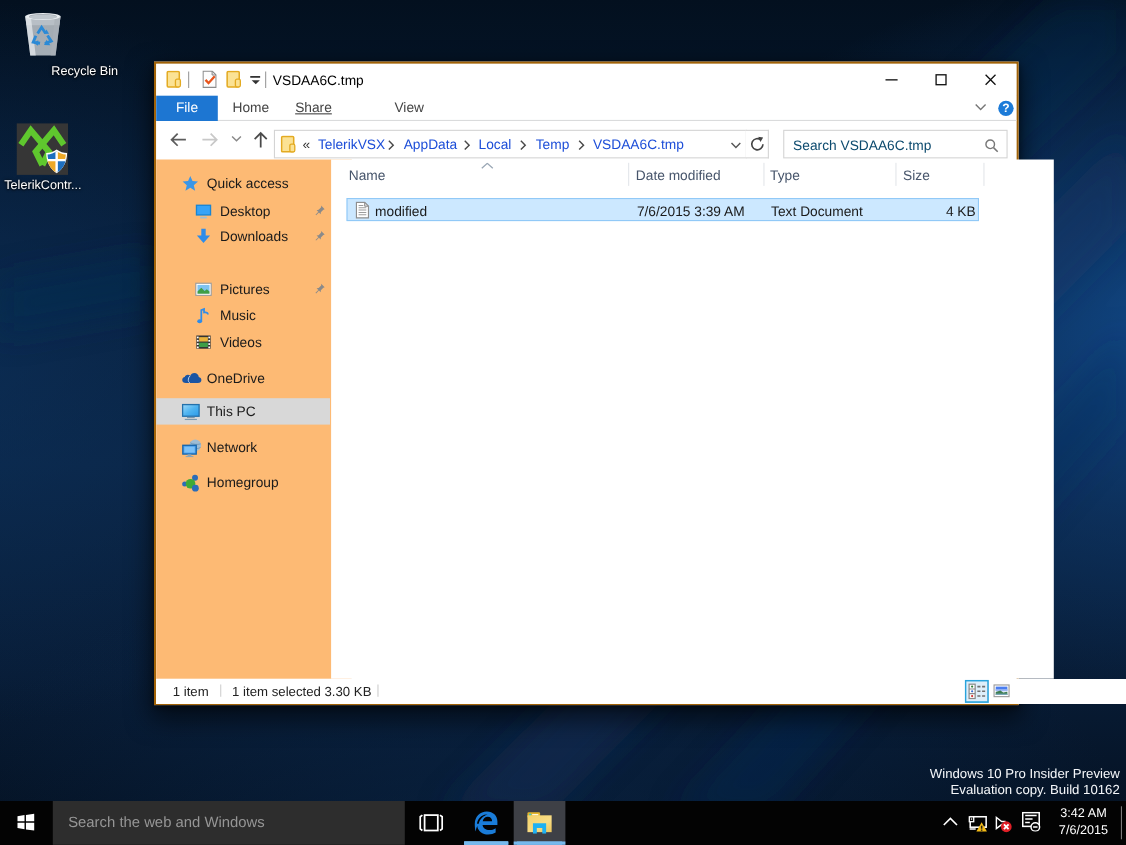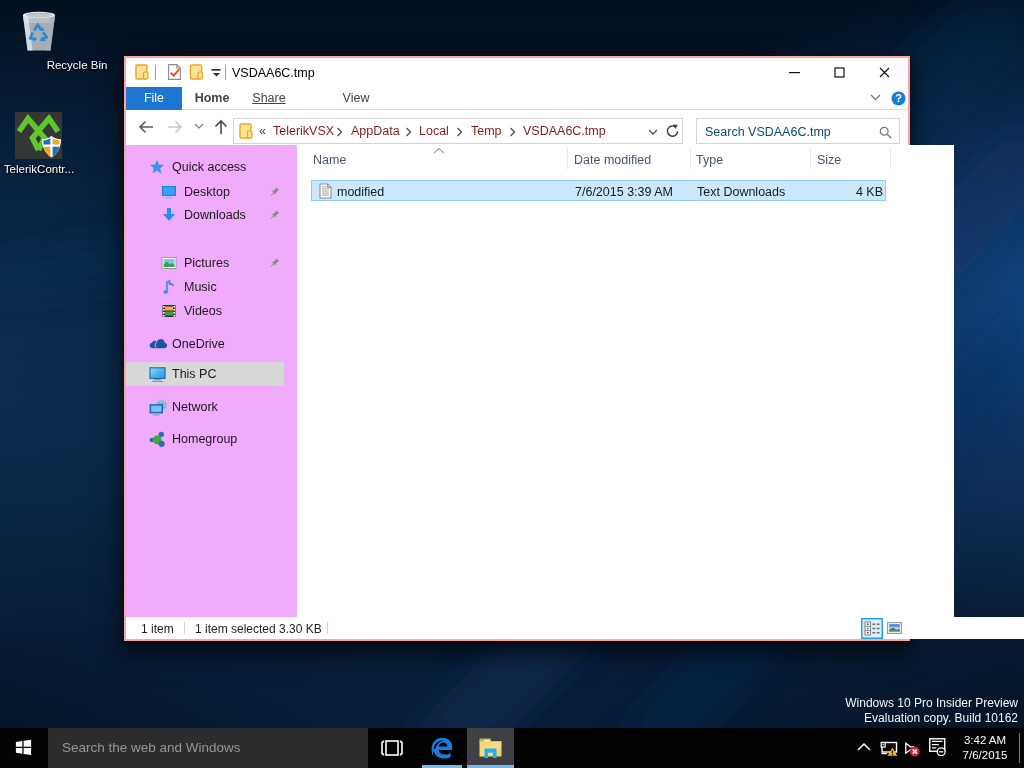--- a/index.html
+++ b/index.html
@@ -13,45 +13,45 @@
     background: linear-gradient(to bottom, #03101f 0%, #071c36 28%, #0a2342 55%, #081c36 80%, #04101f 100%);
   }
 
   
   .dlabel { position:absolute; color:#fff; font-size:11.5px; text-align:center; text-shadow:0 1px 2px rgba(0,0,0,.9), 0 0 3px rgba(0,0,0,.8); white-space:nowrap; }
 
   
   #watermark { position:absolute; right:6px; top:696px; text-align:right; color:#f5f7fa; font-size:12px; line-height:14.8px; }
 
   
-  #win { position:absolute; left:124px; top:56px; width:786px; height:585px; background:#fff; border:2px solid #fca5a5; box-shadow: 0 10px 22px 3px rgba(0,0,0,.62), 0 2px 6px rgba(0,0,0,.5); }
+  #win { position:absolute; left:140px; top:56px; width:786px; height:585px; background:#fff; border:2px solid #a16207; box-shadow: 0 10px 22px 3px rgba(0,0,0,.62), 0 2px 6px rgba(0,0,0,.5); }
   #titlebar { position:absolute; left:0; top:0; width:782px; height:29px; background:#fff; }
   #title { position:absolute; left:106px; top:8px; font-size:12.5px; color:#000; }
   .qsep { position:absolute; top:7px; width:1px; height:15px; background:#9b9b9b; }
   .capbtn { position:absolute; top:0; width:45px; height:29px; }
 
   #tabsrow { position:absolute; left:0; top:29px; width:782px; height:23px; background:#fff; border-bottom:1px solid #dadbdc; }
   #filetab { position:absolute; left:0; top:0; width:56px; height:23px; background:#1d76d2; color:#fff; font-size:12.5px; text-align:center; line-height:22px; }
   .tab { position:absolute; top:0; height:23px; font-size:12.5px; color:#444; text-align:center; line-height:22px; }
 
   #addrrow { position:absolute; left:0; top:52px; width:782px; height:35px; background:#fff; }
   .navarr { position:absolute; top:8px; }
   #addrbox { position:absolute; left:107px; top:8px; width:430px; height:26px; border:1px solid #d4d4d4; background:#fff; }
   #refreshbox { position:absolute; left:536px; top:8px; width:21px; height:26px; border:1px solid #d4d4d4; border-left:none; background:#fff; }
   #searchbox { position:absolute; left:570px; top:8px; width:204px; height:26px; border:1px solid #d4d4d4; background:#fff; }
-  .crumb { position:absolute; top:5px; font-size:12.5px; color:#7f1d1d; }
+  .crumb { position:absolute; top:5px; font-size:12.5px; color:#1d4ed8; }
 
   #mainarea { position:absolute; left:0; top:87px; width:782px; height:472px; background:#fff; }
-  #navpane { position:absolute; left:0; top:0; width:178px; height:472px; background:#f0abfc; border-right:1px solid #e8e8e8; }
+  #navpane { position:absolute; left:0; top:0; width:178px; height:472px; background:#fdba74; border-right:1px solid #e8e8e8; }
   .nitem { position:absolute; left:0; width:158px; height:24px; font-size:12.5px; color:#1a1a1a; }
   .nitem .lab { position:absolute; top:5px; }
   .nicon { position:absolute; top:4px; }
   .pin { position:absolute; left:144px; top:6px; }
 
-  #filepane { position:absolute; left:159px; top:0; width:657px; height:472px; background:#fff;margin-left:12px; }
+  #filepane { position:absolute; left:159px; top:0; width:657px; height:472px; background:#fff; }
   .hdr { position:absolute; top:8px; font-size:12.5px; color:#47556b; }
   .hsep { position:absolute; top:3px; width:1px; height:21px; background:#e3e6ea; }
   #selrow { position:absolute; left:14px; top:35px; width:575px; height:21px; background:#cce8ff; border:1px solid #91c9f7; }
 
   #statusbar { position:absolute; left:0; top:559px; width:914px; height:22px; background:#fff; font-size:12px; color:#222; }
 
   
   #taskbar { position:absolute; left:0; top:728px; width:1024px; height:40px; background:#030303; }
   #tsearch { position:absolute; left:48px; top:0; width:320px; height:40px; background:#2d2d2d; }
   #tsearch span { position:absolute; left:14px; top:12px; font-size:13.5px; color:#969696; }
@@ -162,21 +162,21 @@
       <svg class="capbtn" style="left:691px" viewBox="0 0 45 29">
           <rect x="18" y="10" width="9" height="9" fill="none" stroke="#111" stroke-width="1.2"></rect>
         </svg>
       <svg class="capbtn" style="left:736px" viewBox="0 0 45 29">
           <path d="M18 10 L27 19 M27 10 L18 19" stroke="#111" stroke-width="1.2"></path>
         </svg>
     </div>
 
     <div id="tabsrow">
       <div id="filetab">File</div>
-      <div class="tab" style="left:64px;width:44px;font-weight:bold;">Home</div>
+      <div class="tab" style="left:64px;width:44px;">Home</div>
       <div class="tab" style="left:122px;width:42px;text-decoration:underline;">Share</div>
       <div class="tab" style="left:178px;width:40px;margin-left:32px;">View</div>
       <svg class="abs" style="left:744px;top:7px" width="11" height="7" viewBox="0 0 11 7">
           <path d="M1 1 L5.5 5.5 L10 1" stroke="#777" stroke-width="1.3" fill="none"></path>
         </svg>
       <svg class="abs" style="left:765px;top:4px" width="15" height="15" viewBox="0 0 15 15">
         <circle cx="7.5" cy="7.5" r="7" fill="#1c7bd8"></circle>
         <text x="7.5" y="11" font-size="11" font-weight="bold" fill="#fff" text-anchor="middle" font-family="Liberation Sans">?</text>
       </svg>
     </div>
@@ -357,21 +357,21 @@
         <div class="hsep" style="left:593px"></div>
 
         <div id="selrow">
           <svg class="abs" style="left:7px;top:2px" width="13" height="16" viewBox="0 0 13 16">
             <path d="M1 1 L8.5 1 L12 4.5 L12 15 L1 15 Z" fill="#fff" stroke="#8e8e8e" stroke-width="1.1"></path>
             <path d="M8.5 1 L8.5 4.5 L12 4.5 Z" fill="#dcdcdc" stroke="#8e8e8e" stroke-width="0.9"></path>
             <path d="M3 3.8 H7.3 M3 5.9 H10 M3 8 H10 M3 10.1 H10 M3 12.2 H10" stroke="#9c9c9c" stroke-width="0.95"></path>
           </svg>
           <div class="abs" style="left:25px;top:4px;font-size:12.5px;color:#1a1a1a">modified</div>
           <div class="abs" style="left:263px;top:4px;font-size:12.5px;color:#1a1a1a">7/6/2015 3:39 AM</div>
-          <div class="abs" style="left:385px;top:4px;font-size:12.5px;color:#1a1a1a">Text Downloads</div>
+          <div class="abs" style="left:385px;top:4px;font-size:12.5px;color:#1a1a1a">Text Document</div>
           <div class="abs" style="left:501px;top:4px;width:70px;text-align:right;font-size:12.5px;color:#1a1a1a">4 KB</div>
         </div>
       </div>
     </div>
 
     <div id="statusbar">
       <span class="abs" style="left:15px;top:5px">1 item</span>
       <span class="abs" style="left:57px;top:3px;color:#d0d0d0">|</span>
       <span class="abs" style="left:69px;top:5px">1 item selected</span>
       <span class="abs" style="left:153px;top:5px">3.30 KB</span>

